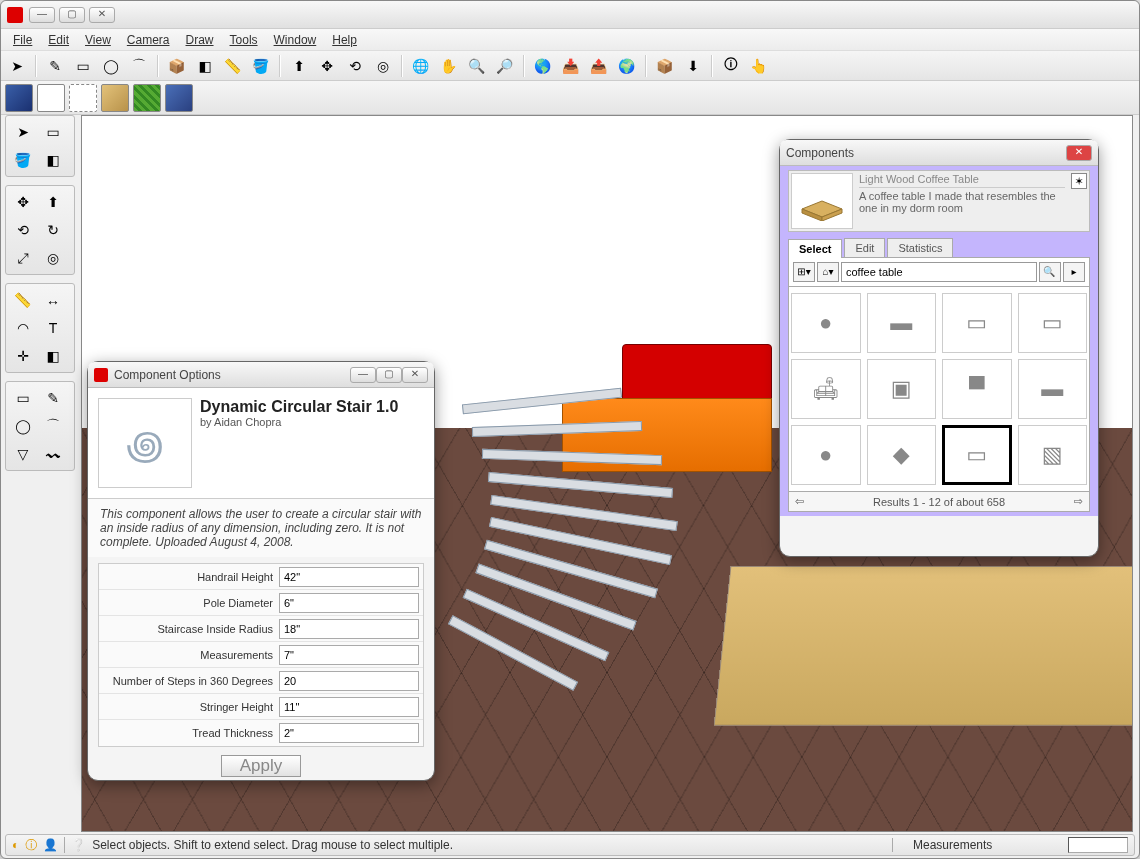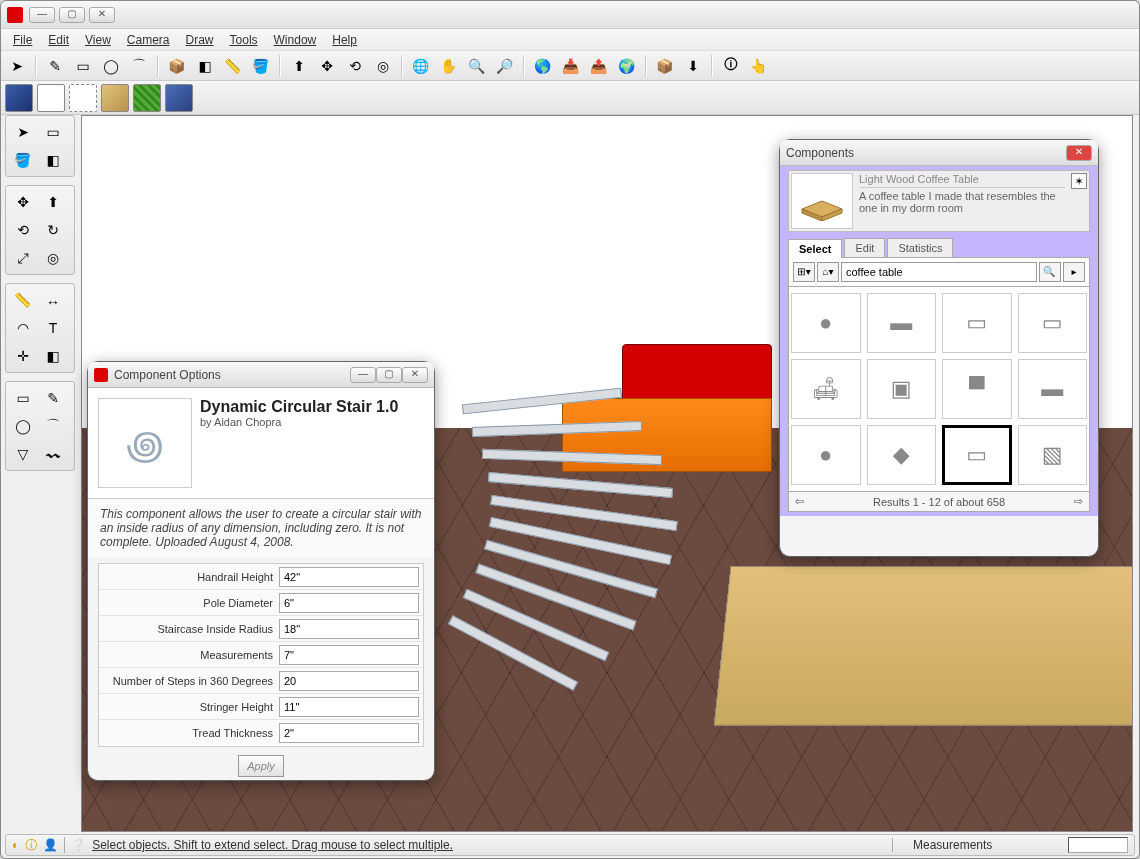--- a/index.html
+++ b/index.html
@@ -40,39 +40,39 @@
 .stair { position: absolute; top: 280px; left: 360px; width: 260px; height: 320px; }
 .stair .tread { position: absolute; height: 10px; background: #d9dde2; border: 1px solid #8899aa; }
 
 
 .leftstrip { position: absolute; top: 114px; left: 4px; width: 70px; bottom: 26px; display: flex; flex-direction: column; gap: 8px; }
 .toolgroup { background: linear-gradient(#f5f5f5,#e5e5e5); border: 1px solid #bbb; border-radius: 3px; display: flex; flex-wrap: wrap; gap: 2px; padding: 3px; }
 .toolgroup .tbtn { width: 28px; height: 26px; }
 
 
 .status { position: absolute; left: 4px; right: 4px; bottom: 2px; height: 22px; background: linear-gradient(#f5f5f5,#e5e5e5); border: 1px solid #bbb; border-radius: 3px; display: flex; align-items: center; font-size: 12px; color: #333; padding: 0 6px; gap: 6px; }
-.status .hint { flex: 1; text-decoration: underline; }
+.status .hint { flex: 1; }
 .status .meas { border-left: 1px solid #aaa; padding: 0 20px; width: 170px; }
 
 
 .dialog { position: absolute; background: #f4f4f4; border: 1px solid #666; border-radius: 11px; box-shadow: 0 4px 16px rgba(0,0,0,0.4); }
 .dialog .dtitle { height: 26px; background: linear-gradient(#f8f8f8,#dedede); border-bottom: 1px solid #bbb; border-radius: 6px 6px 0 0; display: flex; align-items: center; padding: 0 6px; font-size: 12px; color: #444; }
 .dialog .dtitle .title { flex: 1; }
 .co-dialog { top: 360px; left: 86px; width: 348px; height: 420px; }
 .co-header { display: flex; gap: 8px; padding: 10px; background: #fff; border-bottom: 1px solid #ccc; }
 .co-thumb { width: 94px; height: 90px; background: #fff; border: 1px solid #ccc; display: flex; align-items: center; justify-content: center; font-size: 40px; color: #9ab; }
 .co-hname { font-size: 16px; font-weight: bold; color: #222; }
 .co-hauth { font-size: 11px; color: #555; }
 .co-desc { padding: 8px 12px; font-size: 12px; font-style: italic; color: #444; background: #fafafa; }
 .co-fields { background: #fafafa; border: 1px solid #ccc; margin: 6px 10px; }
 .co-row { display: flex; align-items: center; height: 26px; border-bottom: 1px solid #e4e4e4; }
 .co-row:last-child { border-bottom: none; }
 .co-row label { flex: 1; text-align: right; padding-right: 6px; font-size: 11px; color: #333; }
 .co-row input { width: 140px; height: 20px; margin-right: 4px; border: 1px solid #aaa; font-size: 11px; padding: 0 4px; }
-.co-apply { display: block; margin: 8px auto; width: 46px; height: 22px; border: 1px solid #999; background: linear-gradient(#fff,#e2e2e2); color: #888; font-size: 11px; font-style: italic; }
+.co-apply { display: block; margin: 8px auto; width: 80px; height: 22px; border: 1px solid #999; background: linear-gradient(#fff,#e2e2e2); color: #888; font-size: 17px; }
 
 
 .comp-panel { top: 138px; left: 778px; width: 320px; height: 418px; }
 .cp-body { padding: 4px 8px; background: #c4b5fd; }
 .cp-info { display: flex; gap: 6px; border: 1px solid #bbb; padding: 2px; background: #eee; }
 .cp-thumb { width: 62px; height: 56px; background: #fff; border: 1px solid #ccc; display: flex; align-items: center; justify-content: center; }
 .cp-thumb svg { width: 48px; height: 40px; }
 .cp-meta { flex: 1; font-size: 11px; color: #666; }
 .cp-meta .n { color: #888; border-bottom: 1px solid #ccc; padding-bottom: 2px; margin-bottom: 2px; }
 .cp-expand { width: 16px; height: 16px; border: 1px solid #888; background: #fff; text-align: center; font-size: 11px; line-height: 14px; }

